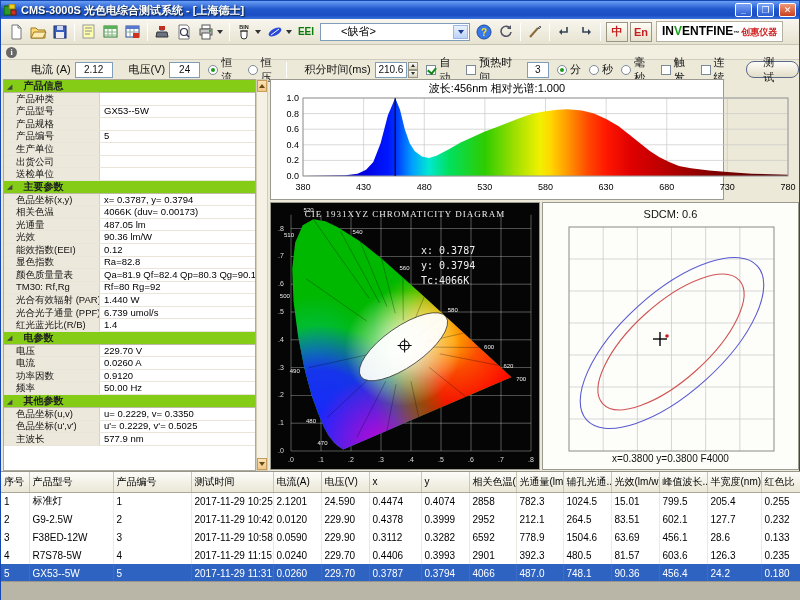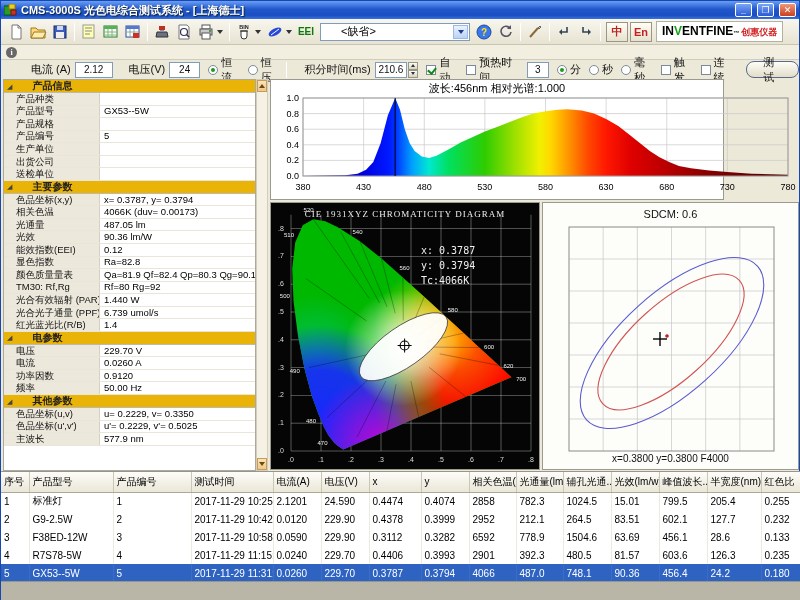--- a/index.html
+++ b/index.html
@@ -40,21 +40,21 @@
 .spin b{flex:1;background:linear-gradient(#fdfcf7,#d8d4c2);border:1px solid #9a9686;display:flex;align-items:center;justify-content:center}
 .spin b i{width:0;height:0;border-left:2px solid transparent;border-right:2px solid transparent}
 .spin b.up i{border-bottom:3px solid #333}
 .spin b.dn i{border-top:3px solid #333}
 .vsep{width:1px;height:16px;background:#b0ad9e;border-right:1px solid #fff;margin:0 6px}
 .btn-test{margin-left:14px;padding:1px 16px;height:17px;border:1px solid #5a6a8a;border-radius:8px;background:linear-gradient(#fefdf8,#e2ddc8);font-size:11px;display:flex;align-items:center}
 
 .panel{position:absolute;background:#fff;border:1px solid #9a9a90}
 
 .pgrid{left:2px;top:78px;width:253px;height:392px;overflow:hidden;background:#fff;border:1px solid #aca89a;position:absolute}
-.pg-section{height:13px;background:#eab308;border-bottom:1px solid #beba а8;border-bottom:1px solid #bebaa8;font-weight:bold;display:flex;align-items:center;font-size:10px;padding-left:3px;gap:20px;color:#222}
+.pg-section{height:13px;background:#84cc16;border-bottom:1px solid #beba а8;border-bottom:1px solid #bebaa8;font-weight:bold;display:flex;align-items:center;font-size:10px;padding-left:3px;gap:11px;color:#222}
 .tri{font-size:7px;color:#444;line-height:1}
 .pg-row{display:flex;height:12.55px;font-size:9.5px;line-height:12px;border-bottom:1px solid #e9e5d8}
 .pg-label{width:96px;flex:none;background:#ece8db;border-right:1px solid #d6d2c2;padding-left:12px;color:#111;overflow:hidden;white-space:nowrap;display:flex;align-items:center}
 .pg-value{flex:1;background:#fff;padding-left:4px;overflow:hidden;white-space:nowrap;display:flex;align-items:center}
 .vscroll{position:absolute;left:255px;top:78px;width:12px;height:392px;background:#f5f1e4;border:1px solid #d2ceba}
 .sbtn{position:absolute;left:0;right:0;height:12px;background:linear-gradient(#fbe3b8,#f0c788);border:1px solid #c89c58;display:flex;align-items:center;justify-content:center}
 .sbtn i{width:0;height:0;border-left:3px solid transparent;border-right:3px solid transparent}
 .sbtn.up{top:0}.sbtn.up i{border-bottom:4px solid #6a4a14}
 .sbtn.dn{bottom:0}.sbtn.dn i{border-top:4px solid #6a4a14}
 

